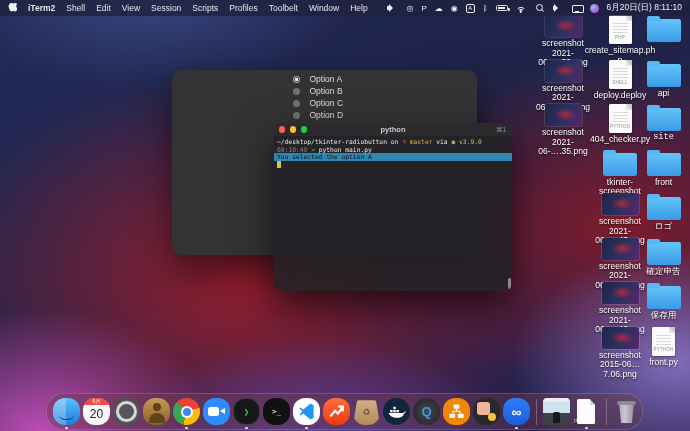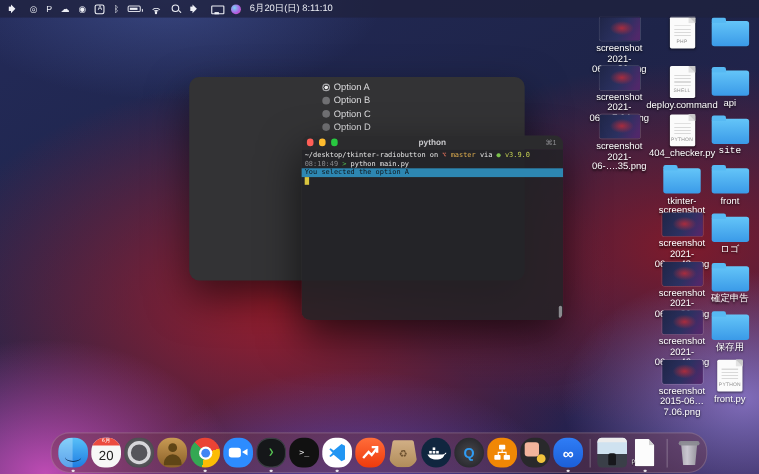--- a/index.html
+++ b/index.html
@@ -63,21 +63,21 @@
     background:repeating-linear-gradient(180deg,#d9d9d9 0 1px,transparent 1px 3px);}
   .di-file .badge{font-size:4.5px;color:#8e8e8e;margin-bottom:4px;letter-spacing:.2px;}
   
   .tkwin{position:absolute;left:172px;top:70px;width:305px;height:185px;border-radius:9px;background:#333335;
     box-shadow:0 16px 38px rgba(0,0,0,.55);z-index:10;overflow:hidden;}
   .tk-titlebar{height:13px;background:#2c2c2e;border-bottom:1px solid #242426;display:flex;align-items:center;position:relative;}
   .tl{width:6.5px;height:6.5px;border-radius:50%;margin-left:5px;}
   .tl.gray{background:#4f4f52;}
   .tk-title{position:absolute;left:0;right:0;text-align:center;font-size:8px;color:#9c9ca0;}
   .tk-options{display:flex;flex-direction:column;align-items:center;padding-top:3px;}
-  .tk-opt{display:flex;align-items:center;gap:4px;height:12px;width:64px;}
+  .tk-opt{display:flex;align-items:center;gap:10px;height:12px;width:64px;}
   .radio{width:7px;height:7px;border-radius:50%;background:#707073;flex:0 0 auto;}
   .radio.sel{background:radial-gradient(circle,#ececec 0 1.4px,#4a4a4c 1.7px 2.4px,#a5a5a8 2.6px 3.5px);}
   .tk-opt span{font-size:8.5px;color:#dcdcde;}
   
   .term{position:absolute;left:274px;top:123px;width:238px;height:168px;border-radius:8px;overflow:hidden;
     box-shadow:0 16px 38px rgba(0,0,0,.6);z-index:20;}
   .term-titlebar{height:13px;background:#2b2b2d;display:flex;align-items:center;position:relative;}
   .tl.red{background:#ff5f57;} .tl.yel{background:#febc2e;} .tl.grn{background:#28c840;}
   .tl.red,.tl.yel,.tl.grn{margin-left:4.5px;}
   .term-title{position:absolute;left:0;right:0;text-align:center;font-size:7.5px;color:#c9c9cc;font-weight:bold;}
@@ -136,20 +136,37 @@
   .k-trash{background:transparent;overflow:visible;}
   .k-trash::before{content:"";position:absolute;left:5px;top:4px;width:17px;height:21px;
     background:linear-gradient(90deg,rgba(176,176,182,.9),rgba(214,214,220,.9) 40%,rgba(150,150,156,.9));
     clip-path:polygon(6% 0,94% 0,82% 100%,18% 100%);border-radius:2px;}
   .k-trash::after{content:"";position:absolute;left:4px;top:3px;width:19px;height:3.5px;border-radius:2px;background:rgba(140,140,148,.95);}
 </style>
 </head>
 <body>
 
 <div class="menubar">
+  <div class="mb-left" id="menu-left">
+    <span class="apple">
+      <svg width="9" height="11" viewBox="0 0 9 11">
+          <path fill="#eef0f6" d="M6.4 0c.1.7-.2 1.3-.6 1.8-.4.5-1.1.9-1.7.8-.1-.6.2-1.3.6-1.7C5.1.4 5.9.1 6.4 0zM8.5 8.1c-.3.8-.5 1.1-.9 1.8-.6.9-1.4 2-2.4 2-.9 0-1.1-.6-2.3-.6-1.2 0-1.5.6-2.3.6C-.4 11.9-1 10.9-1.6 10-3.2 7.5-3.4 4.6-2.4 3c.7-1.1 1.8-1.8 2.8-1.8 1 0 1.7.6 2.5.6.8 0 1.3-.6 2.5-.6.9 0 1.9.5 2.6 1.4-2.3 1.2-1.9 4.4.5 5.5z" transform="translate(3 -1) scale(.8)"></path>
+        </svg>
+    </span>
+  <span class="mi bold">iTerm2</span>
+      <span class="mi">Shell</span>
+      <span class="mi">Edit</span>
+      <span class="mi">View</span>
+      <span class="mi">Session</span>
+      <span class="mi">Scripts</span>
+      <span class="mi">Profiles</span>
+      <span class="mi">Toolbelt</span>
+      <span class="mi">Window</span>
+      <span class="mi">Help</span>
+    </div>
   <div class="mb-right">
     <span id="status-icons" style="display:flex;align-items:center;gap:8px;">
         <span class="si si-speaker"></span>
         <span class="si">◎</span>
         <span class="si">P</span>
         <span class="si">☁</span>
         <span class="si">◉</span>
         <span class="si si-abox">A</span>
         <span class="si">ᛒ</span>
         <span class="si si-batt"></span>
@@ -186,27 +203,31 @@
       <div class="di-image"></div>
       <div class="di-label">
         <div>screenshot</div>
         <div>2021-06-….35.png</div>
       </div>
     </div>
     <div class="dicell" style="left: 592px; top: 15px; width: 56px;">
       <div class="di-file">
         <span class="badge">PHP</span>
       </div>
+      <div class="di-label">
+        <div>create_sitemap.ph</div>
+        <div>p</div>
+      </div>
     </div>
     <div class="dicell" style="left: 592px; top: 59.5px; width: 56px;">
       <div class="di-file">
         <span class="badge">SHELL</span>
       </div>
       <div class="di-label">
-        <div>deploy.command</div>
+        <div>deploy.deploy</div>
       </div>
     </div>
     <div class="dicell" style="left: 592px; top: 104px; width: 56px;">
       <div class="di-file">
         <span class="badge">PYTHON</span>
       </div>
       <div class="di-label">
         <div>404_checker.py</div>
       </div>
     </div>

